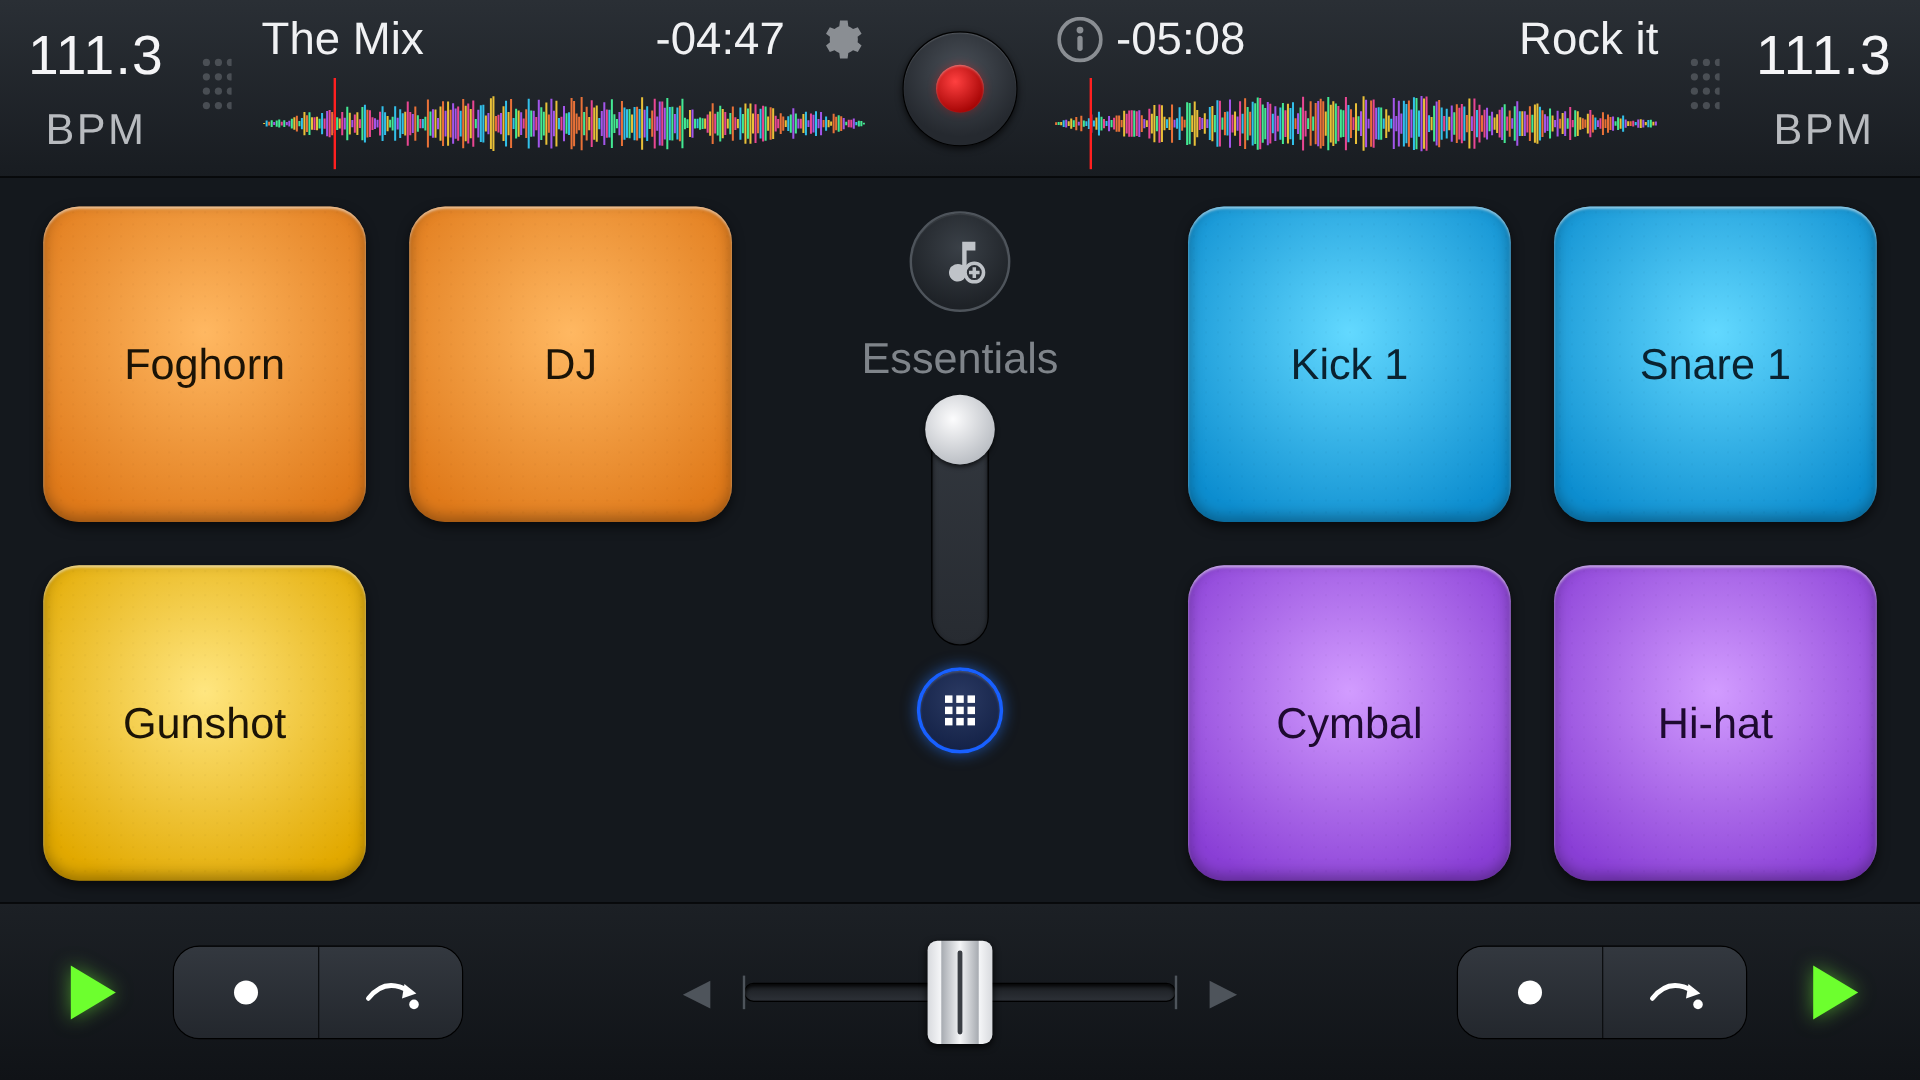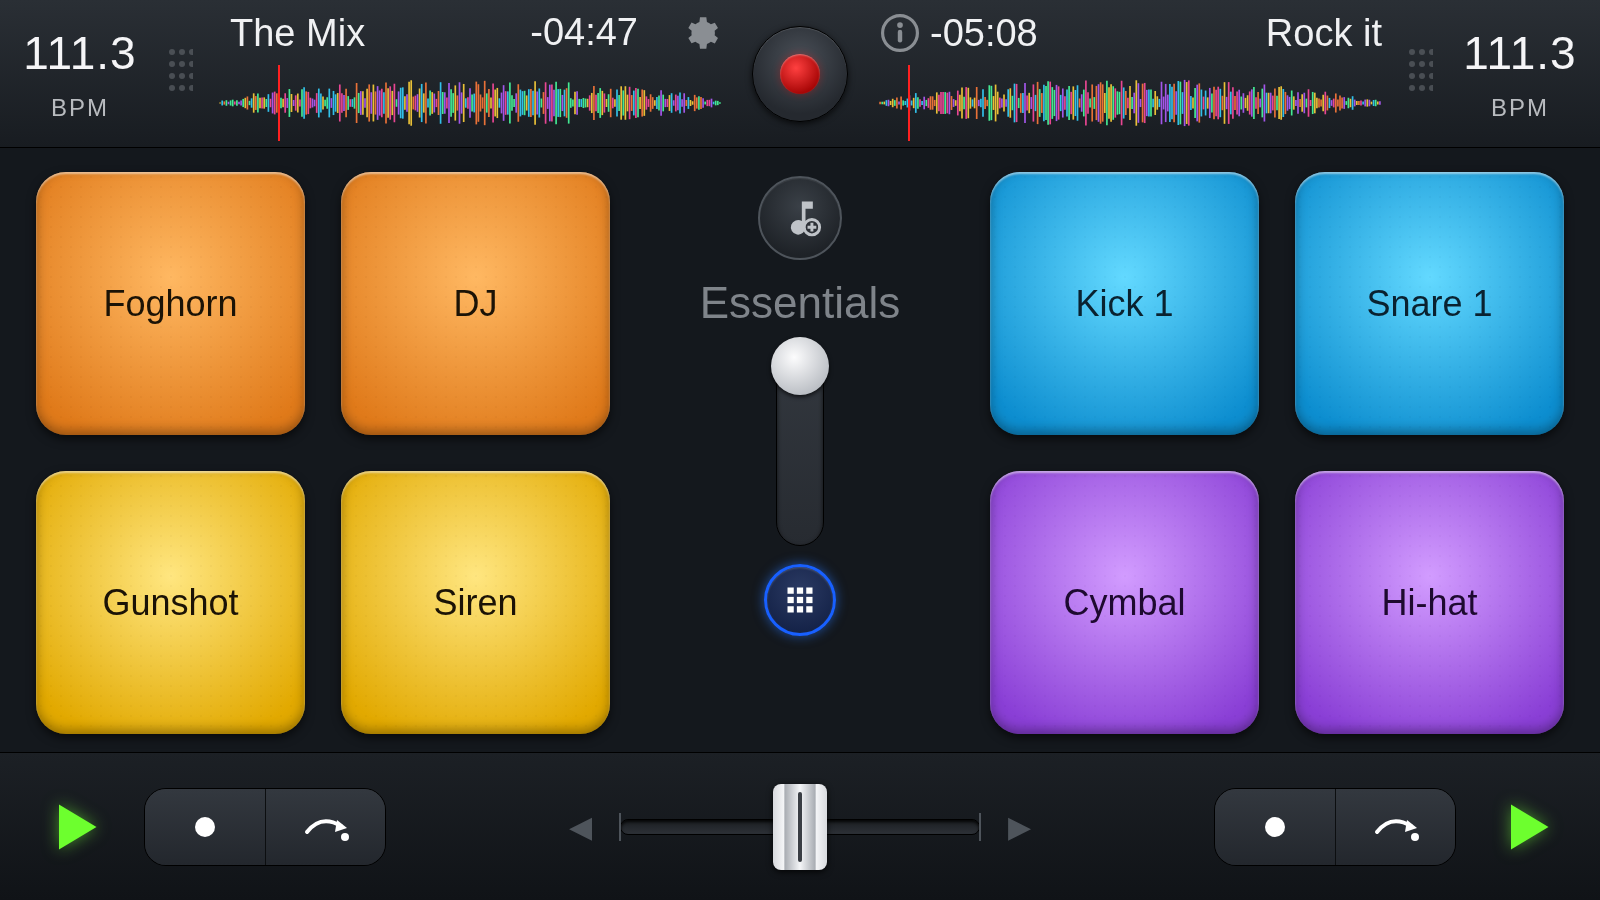--- a/index.html
+++ b/index.html
@@ -22,39 +22,39 @@
   }
   .bpm-block {
     width: 160px;
     display: flex;
     flex-direction: column;
     align-items: center;
     justify-content: center;
     gap: 14px;
   }
   .bpm-value { font-size: 46px; font-weight: 400; color: #f5f5f7; letter-spacing: 1px;}
-  .bpm-label { font-size: 24px; font-weight: 400; color: #b8bbbf; letter-spacing: 2px;}
+  .bpm-label { font-size: 36px; font-weight: 400; color: #b8bbbf; letter-spacing: 2px;}
   .grip-dots {
     width: 40px;
     display: flex;
     align-items: center;
     justify-content: center;
   }
   .grip-dots svg { opacity: .55; }
   .deck-header {
     flex: 1;
     display: flex;
     flex-direction: column;
     justify-content: space-between;
     padding: 8px 18px 12px 18px;
   }
   .deck-header.left  { }
   .deck-header.right { }
   .deck-top-row { display: flex; justify-content: space-between; align-items: center; height: 50px; }
-  .deck-title { font-size: 38px; color: #f0f1f3; margin-left: 12px; }
+  .deck-title { font-size: 38px; color: #f0f1f3; }
   .deck-time  { font-size: 38px; color: #f0f1f3; }
   .deck-icon  { width: 44px; height: 44px; display:flex; align-items:center; justify-content:center; color:#8a8e93;}
   .waveform-wrap { height: 64px; position: relative; display:flex; align-items:center;}
   .playhead { position:absolute; top:-6px; bottom:-6px; width:2px; background:#ff2020; }
 
   .center-top {
     width: 120px;
     display: flex;
     align-items: center;
     justify-content: center;
@@ -119,21 +119,21 @@
   }
   .round-btn {
     width: 84px; height:84px; border-radius:50%;
     background: radial-gradient(circle at 50% 35%, #3a4047, #1e2227 75%);
     border: 2px solid #4e545b;
     display:flex; align-items:center; justify-content:center;
     color:#bfc3c8;
     cursor:pointer;
     box-shadow: inset 0 1px 1px rgba(255,255,255,.08);
   }
-  .center-label { font-size: 44px; color: #7f848a; }
+  .center-label { font-size: 36px; color: #7f848a; }
   .vol-track {
     width: 48px; height: 200px; border-radius: 24px;
     background: linear-gradient(#33383f,#272b31);
     border:1px solid #000;
     position:relative;
     box-shadow: inset 0 2px 4px rgba(0,0,0,.7);
   }
   .vol-thumb {
     position:absolute; left:50%; transform:translateX(-50%); top:-10px;
     width: 58px; height:58px; border-radius:50%;
@@ -229,21 +229,21 @@
       <circle cx="5" cy="42" r="3"></circle>
           <circle cx="15" cy="42" r="3"></circle>
           <circle cx="25" cy="42" r="3"></circle>
     </g>
       </svg>
   </div>
 
   <div class="deck-header left">
     <div class="deck-top-row">
       <span class="deck-title">The Mix</span>
-      <span style="display:flex;gap:40px;">
+      <span style="display:flex;align-items:center;gap:24px;">
         <span class="deck-time">-04:47</span>
         <span class="deck-icon">
           <svg width="38" height="38" viewBox="0 0 24 24" fill="#8a8e93">
               <path d="M12 8a4 4 0 100 8 4 4 0 000-8zm9.4 4a7.5 7.5 0 00-.14-1.45l2.1-1.64-2-3.46-2.48 1a7.6 7.6 0 00-2.5-1.45L16 2h-4l-.38 2.99a7.6 7.6 0 00-2.5 1.45l-2.48-1-2 3.46 2.1 1.64A7.5 7.5 0 006.6 12c0 .49.05.97.14 1.45l-2.1 1.64 2 3.46 2.48-1a7.6 7.6 0 002.5 1.45L12 22h4l.38-2.99a7.6 7.6 0 002.5-1.45l2.48 1 2-3.46-2.1-1.64c.09-.48.14-.96.14-1.45z"></path>
             </svg>
         </span>
       </span>
     </div>
     <div class="waveform-wrap">
       <svg id="wave-left" width="100%" height="56" preserveAspectRatio="none" viewBox="0 0 480 56">
@@ -789,23 +789,20 @@
   <div class="pad-grid" id="pads-left">
       <div class="pad orange">
         <span>Foghorn</span>
       </div>
       <div class="pad orange">
         <span>DJ</span>
       </div>
       <div class="pad yellow">
         <span>Gunshot</span>
       </div>
-      <div class="pad yellow">
-        <span>Siren</span>
-      </div>
     </div>
 
   <div class="center-col">
     <div class="round-btn">
       <svg width="44" height="44" viewBox="0 0 24 24">
         <path fill="#bfc3c8" d="M13 3v10.6A4 4 0 1015 17V7h4V3h-6z"></path>
         <circle cx="18.5" cy="17" r="4.2" fill="#2c3036" stroke="#bfc3c8" stroke-width="1.6"></circle>
         <path stroke="#bfc3c8" stroke-width="1.6" d="M18.5 14.6v4.8M16.1 17h4.8"></path>
       </svg>
     </div>

